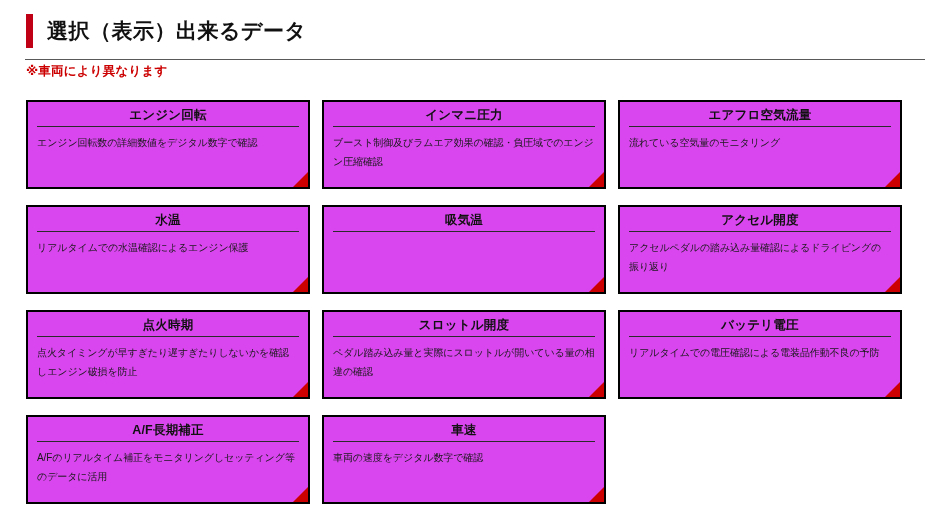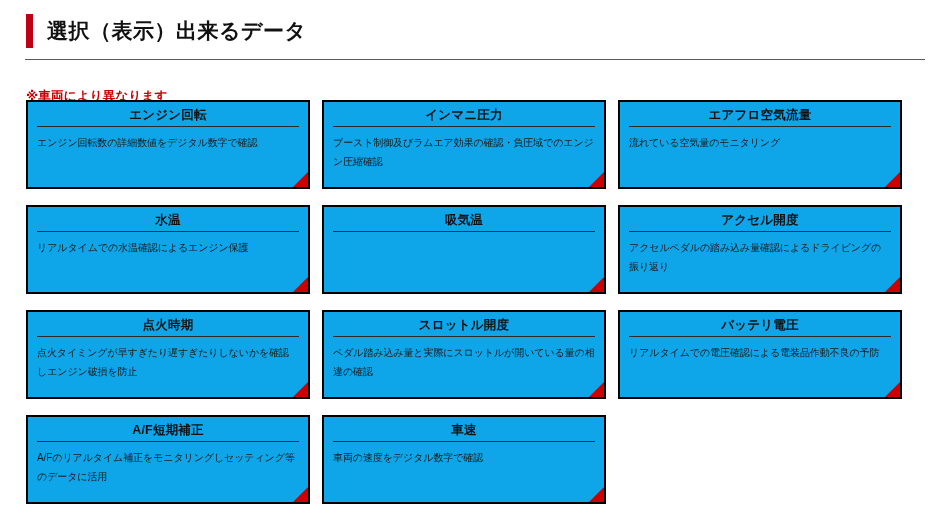--- a/index.html
+++ b/index.html
@@ -59,21 +59,21 @@
     top: 59px;
     width: 900px;
     height: 1px;
     background: #595959;
   }
 
   
   .note {
     position: absolute;
     left: 26px;
-    top: 88px;
+    top: 63px;
     font-size: 12.5px;
     font-weight: bold;
     color: #cc0000;
     letter-spacing: 0.2px;
     white-space: nowrap;
   }
 
   
   .grid {
     position: absolute;
@@ -84,21 +84,21 @@
     grid-template-columns: repeat(3, 284px);
     grid-auto-rows: 89px;
     column-gap: 12px;
     row-gap: 16px;
   }
 
   .card {
     position: relative;
     box-sizing: border-box;
     border: 2px solid #000000;
-    background: #0ea5e9;
+    background: #d946ef;
     overflow: hidden;
     padding: 5px 9px 6px 9px;
   }
 
   .card-title {
     display: block;
     text-align: center;
     font-size: 12.5px;
     font-weight: bold;
     color: #111111;
@@ -206,21 +206,21 @@
 
     <div class="card">
       <span class="card-title">バッテリ電圧</span>
       <div class="card-title-rule"></div>
       <span class="card-body">リアルタイムでの電圧確認による電装品作動不良の予防</span>
       <span class="corner-triangle"></span>
     </div>
 
 
     <div class="card">
-      <span class="card-title">A/F短期補正</span>
+      <span class="card-title">A/F長期補正</span>
       <div class="card-title-rule"></div>
       <span class="card-body">A/Fのリアルタイム補正をモニタリングしセッティング等のデータに活用</span>
       <span class="corner-triangle"></span>
     </div>
 
     <div class="card">
       <span class="card-title">車速</span>
       <div class="card-title-rule"></div>
       <span class="card-body">車両の速度をデジタル数字で確認</span>
       <span class="corner-triangle"></span>

